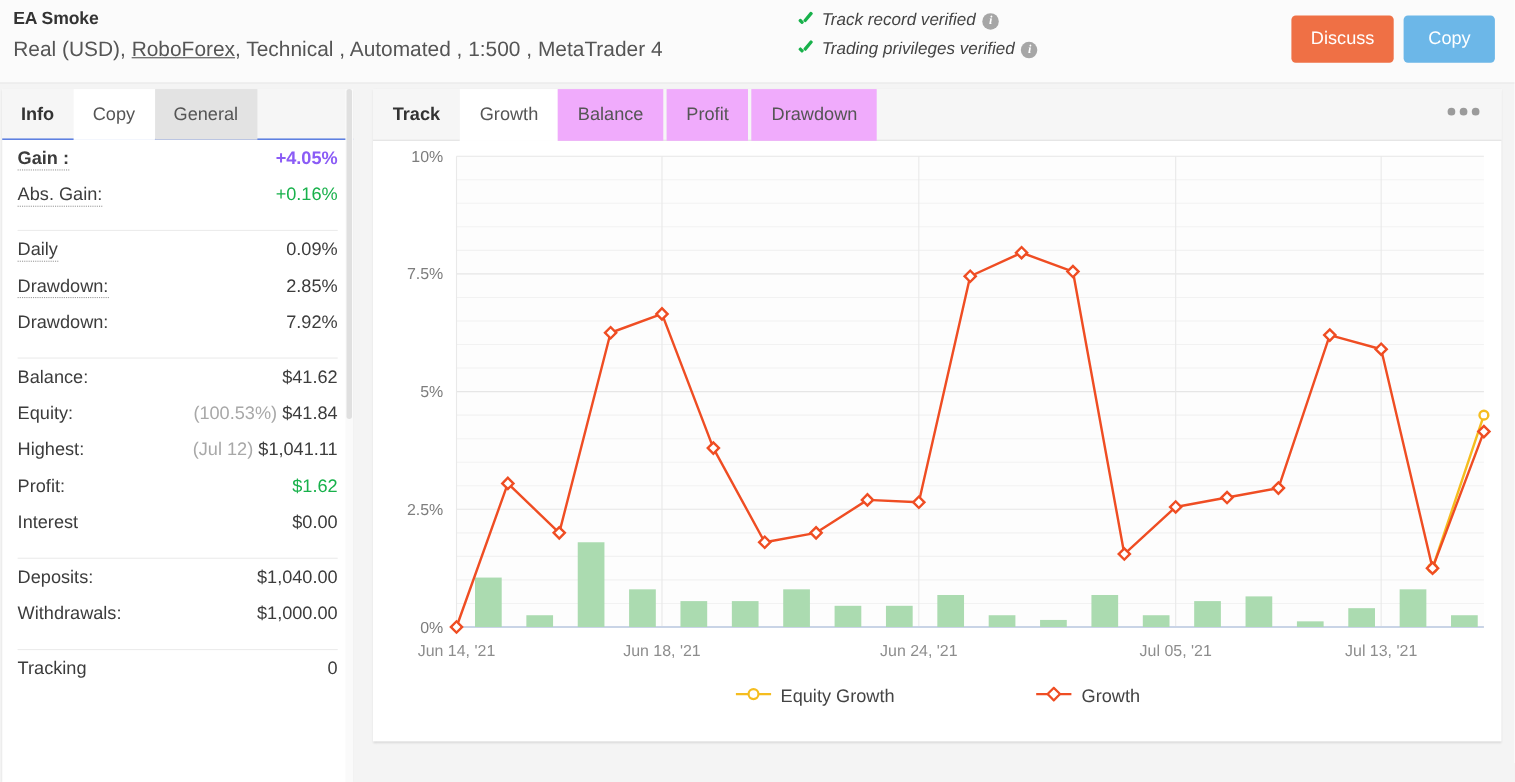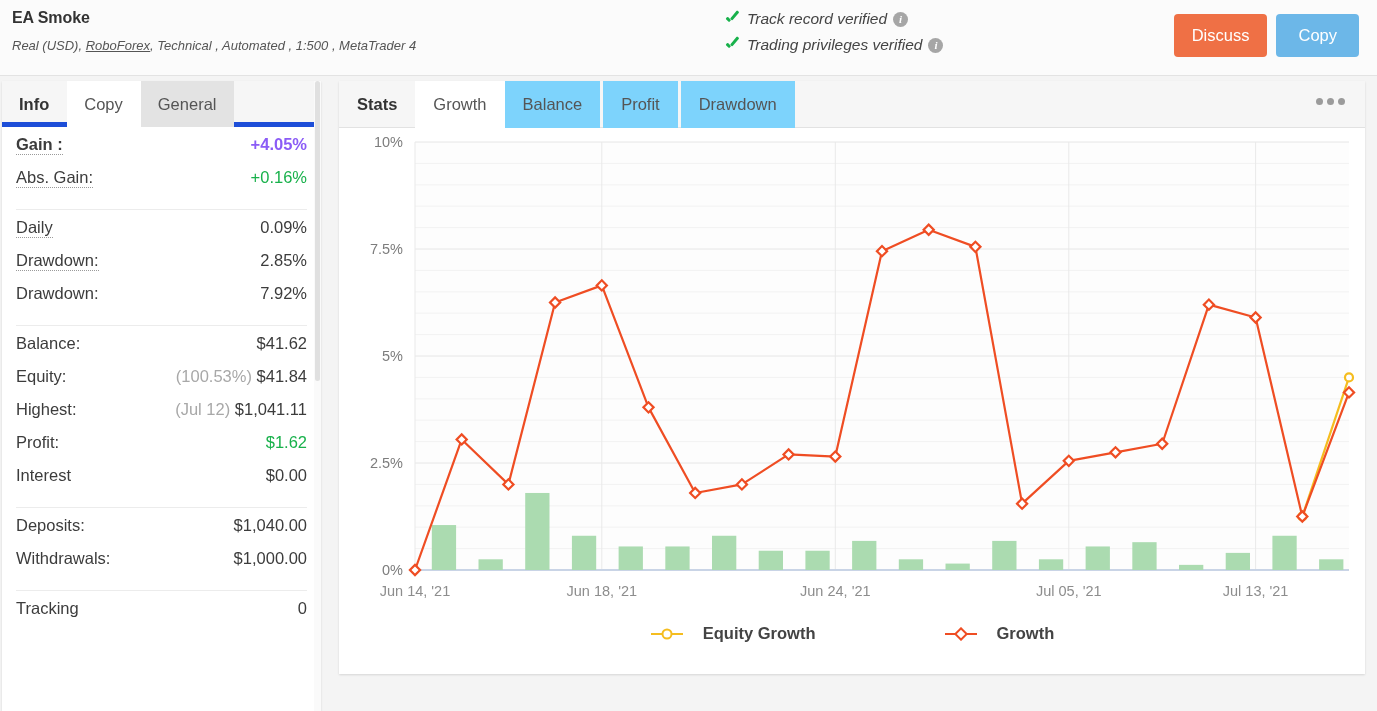--- a/index.html
+++ b/index.html
@@ -18,22 +18,22 @@
     width: 1377px; height: 76px;
     background: #fbfbfb;
     border-bottom: 1px solid #e3e3e3;
   }
   .hdr-left { position: absolute; left: 12px; top: 6px; }
   .acct-title {
     font-size: 16px; font-weight: bold; color: #333;
     letter-spacing: -0.1px; line-height: 24px;
   }
   .acct-sub {
-    font-size: 13px; color: #555; line-height: 24px;
-    margin-top: 4px; white-space: nowrap; font-style: italic;
+    font-size: 19px; color: #555; line-height: 24px;
+    margin-top: 4px; white-space: nowrap;
   }
   .acct-sub .brokerlink {
     color: #555; text-decoration: underline; cursor: pointer;
   }
 
   .hdr-verif { position: absolute; left: 724px; top: 6px; font-style: italic; }
   .verif-row {
     display: flex; align-items: center;
     height: 26px; white-space: nowrap;
   }
@@ -73,21 +73,21 @@
   
   .body-wrap { display: flex; width: 1377px; height: 635px; background: #f4f4f4; }
 
   
   .sidebar {
     width: 326px; margin: 5px 0 0 2px;
     background: #fff; height: 630px;
     box-shadow: 0 1px 2px rgba(0,0,0,.12);
     position: relative;
   }
-  .tabstrip { display: flex; height: 46px; background: #f6f6f6; border-bottom: 5px solid #1d4ed8; }
+  .tabstrip { display: flex; height: 46px; background: #f6f6f6; border-bottom: 1px solid #1d4ed8; }
   .tab {
     height: 46px; line-height: 46px; padding: 0 17px;
     font-size: 16.5px; color: #555; cursor: pointer;
     border-right: 1px solid transparent; background: transparent;
   }
   .tab.bold { font-weight: bold; color: #333; }
   .tab.active { background: #fff; border-bottom: 1px solid #fff; margin-bottom: -1px; color: #555; }
   .tab.shaded { background: #e3e3e3; }
 
   .stats { padding: 0 14px; }
@@ -118,37 +118,37 @@
     box-shadow: 0 1px 2px rgba(0,0,0,.12);
     position: relative;
   }
   .ctabs { display: flex; height: 47px; background: #f6f6f6; border-bottom: 1px solid #e2e2e2; position: relative; }
   .ctab {
     height: 47px; line-height: 47px; padding: 0 18px;
     font-size: 16.5px; color: #555; cursor: pointer;
   }
   .ctab.bold { font-weight: bold; color: #333; }
   .ctab.active { background: #fff; color: #555; border-bottom: 1px solid #fff; margin-bottom: -1px; }
-  .ctab.shaded { background: #7dd3fc; margin-right: 3px; }
+  .ctab.shaded { background: #f0abfc; margin-right: 3px; }
   .kebab {
     position: absolute; right: 20px; top: 17px;
     display: flex; gap: 4px; cursor: pointer;
   }
   .kebab i { width: 7px; height: 7px; border-radius: 50%; background: #9b9b9b; display: block; }
 
   .plotarea { position: relative; width: 100%; height: 545px; }
   .chart-svg { display: block; }
   .ylab { font-size: 14.5px; fill: #7d7d7d; font-family: "Liberation Sans", sans-serif; }
   .xlab { font-size: 14.5px; fill: #8d8d8d; font-family: "Liberation Sans", sans-serif; }
 
   .legend {
     position: absolute; left: 0; right: 0; top: 496px;
     display: flex; justify-content: center; gap: 128px;
   }
-  .lg-item { display: flex; align-items: center; gap: 19px; cursor: pointer; font-weight: bold; }
+  .lg-item { display: flex; align-items: flex-start; gap: 8px; cursor: pointer; }
   .lg-txt { font-size: 16.5px; color: #444; }
 </style>
 </head>
 <body>
 
 <div class="header">
 
   <div class="hdr-left">
     <div class="acct-title">EA Smoke</div>
     <div class="acct-sub">
@@ -256,21 +256,21 @@
       </div>
     </div>
 
     <div class="sb-scroll">
       <div class="sb-thumb"></div>
     </div>
   </div>
 
   <div class="chartpanel">
     <div class="ctabs">
-      <div class="ctab bold">Stats</div>
+      <div class="ctab bold">Track</div>
       <div class="ctab active">Growth</div>
       <div class="ctab shaded">Balance</div>
       <div class="ctab shaded">Profit</div>
       <div class="ctab shaded">Drawdown</div>
       <div class="kebab">
           <i></i>
           <i></i>
           <i></i>
         </div>
     </div>

